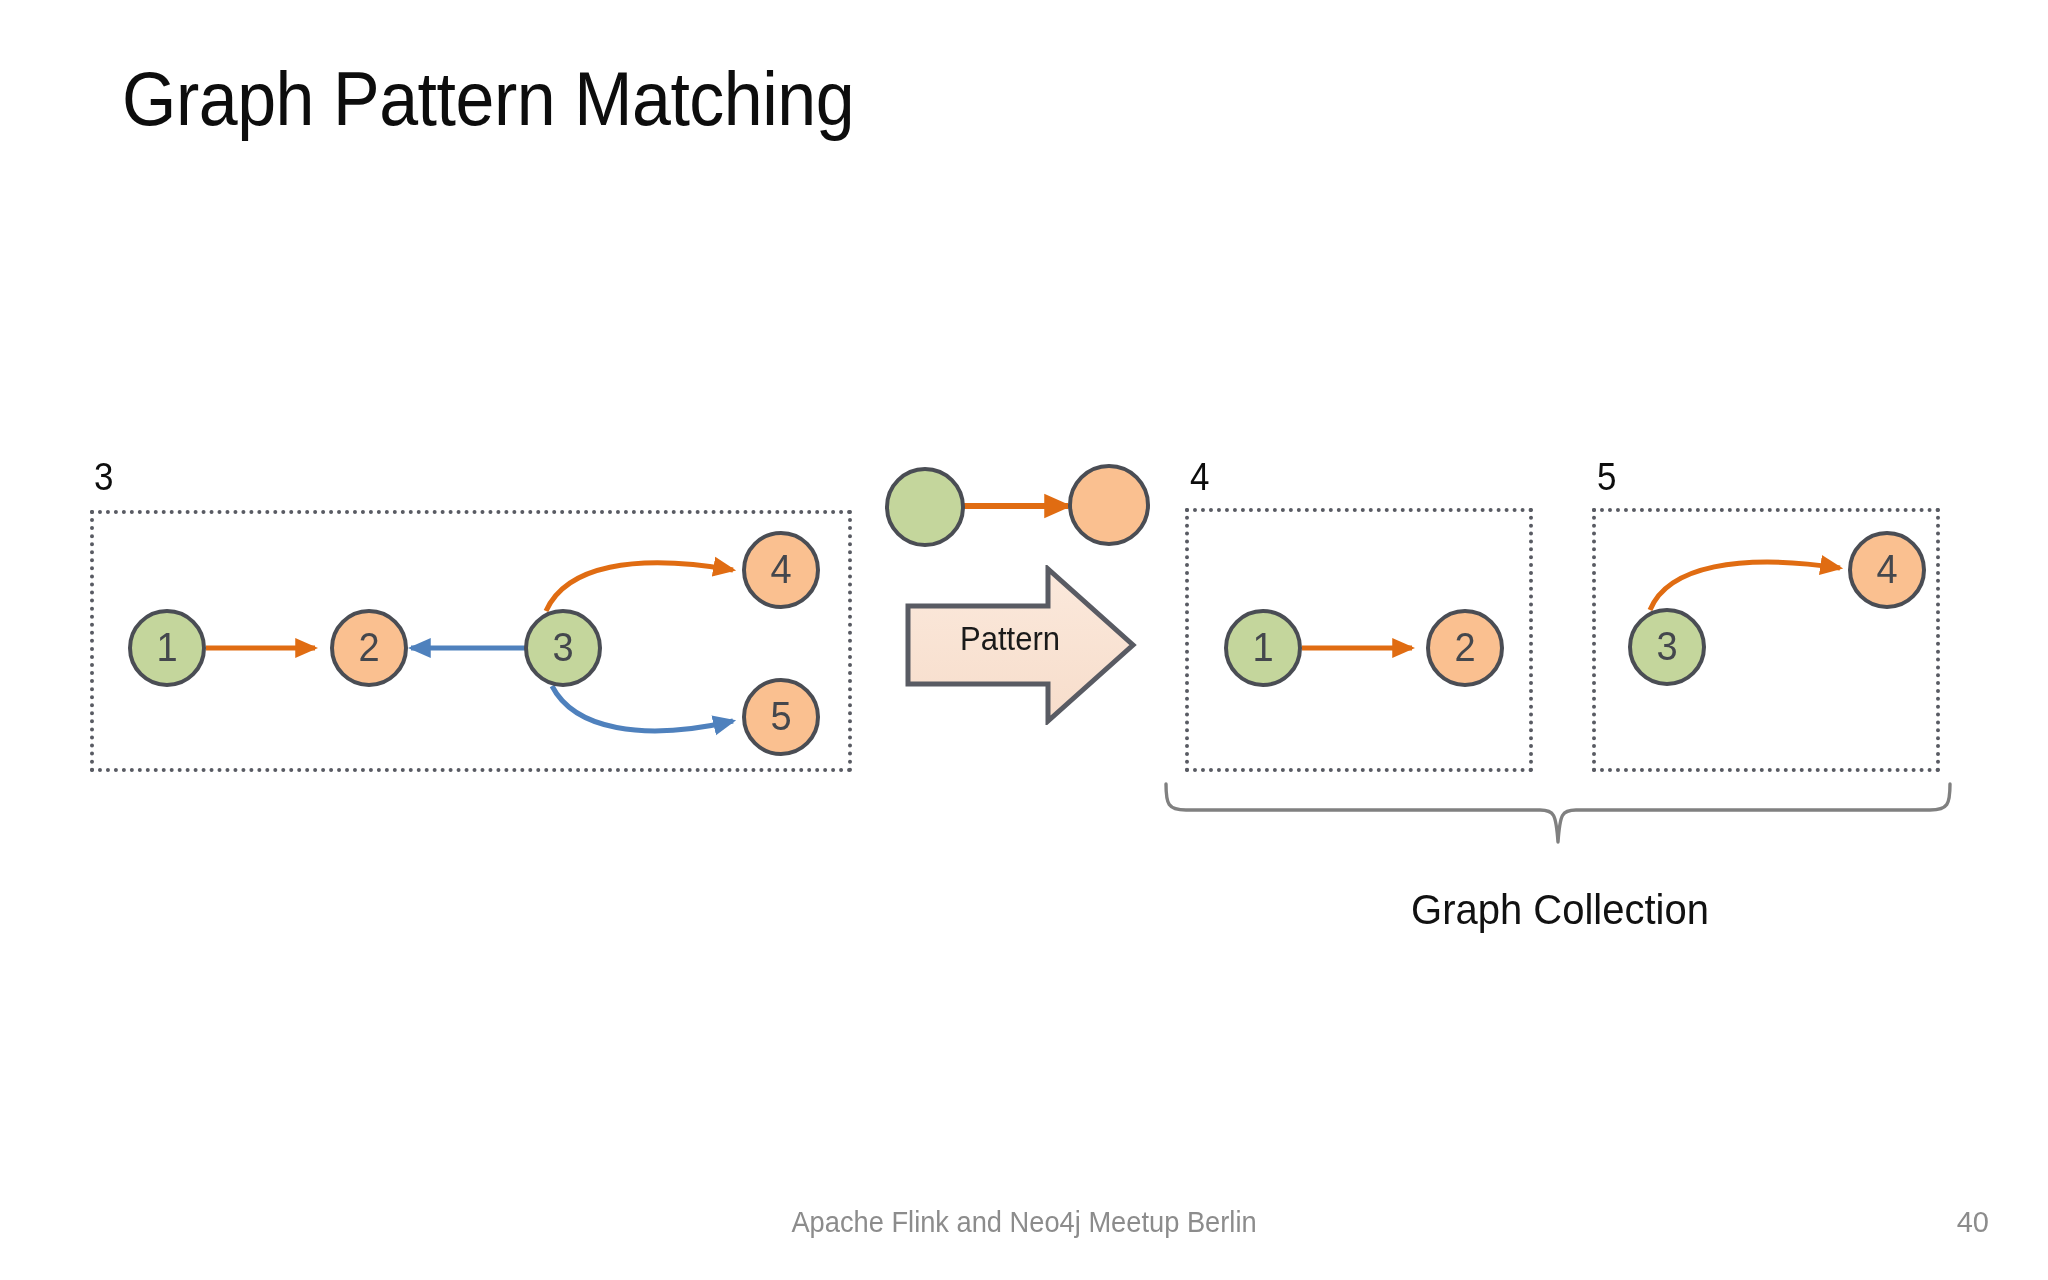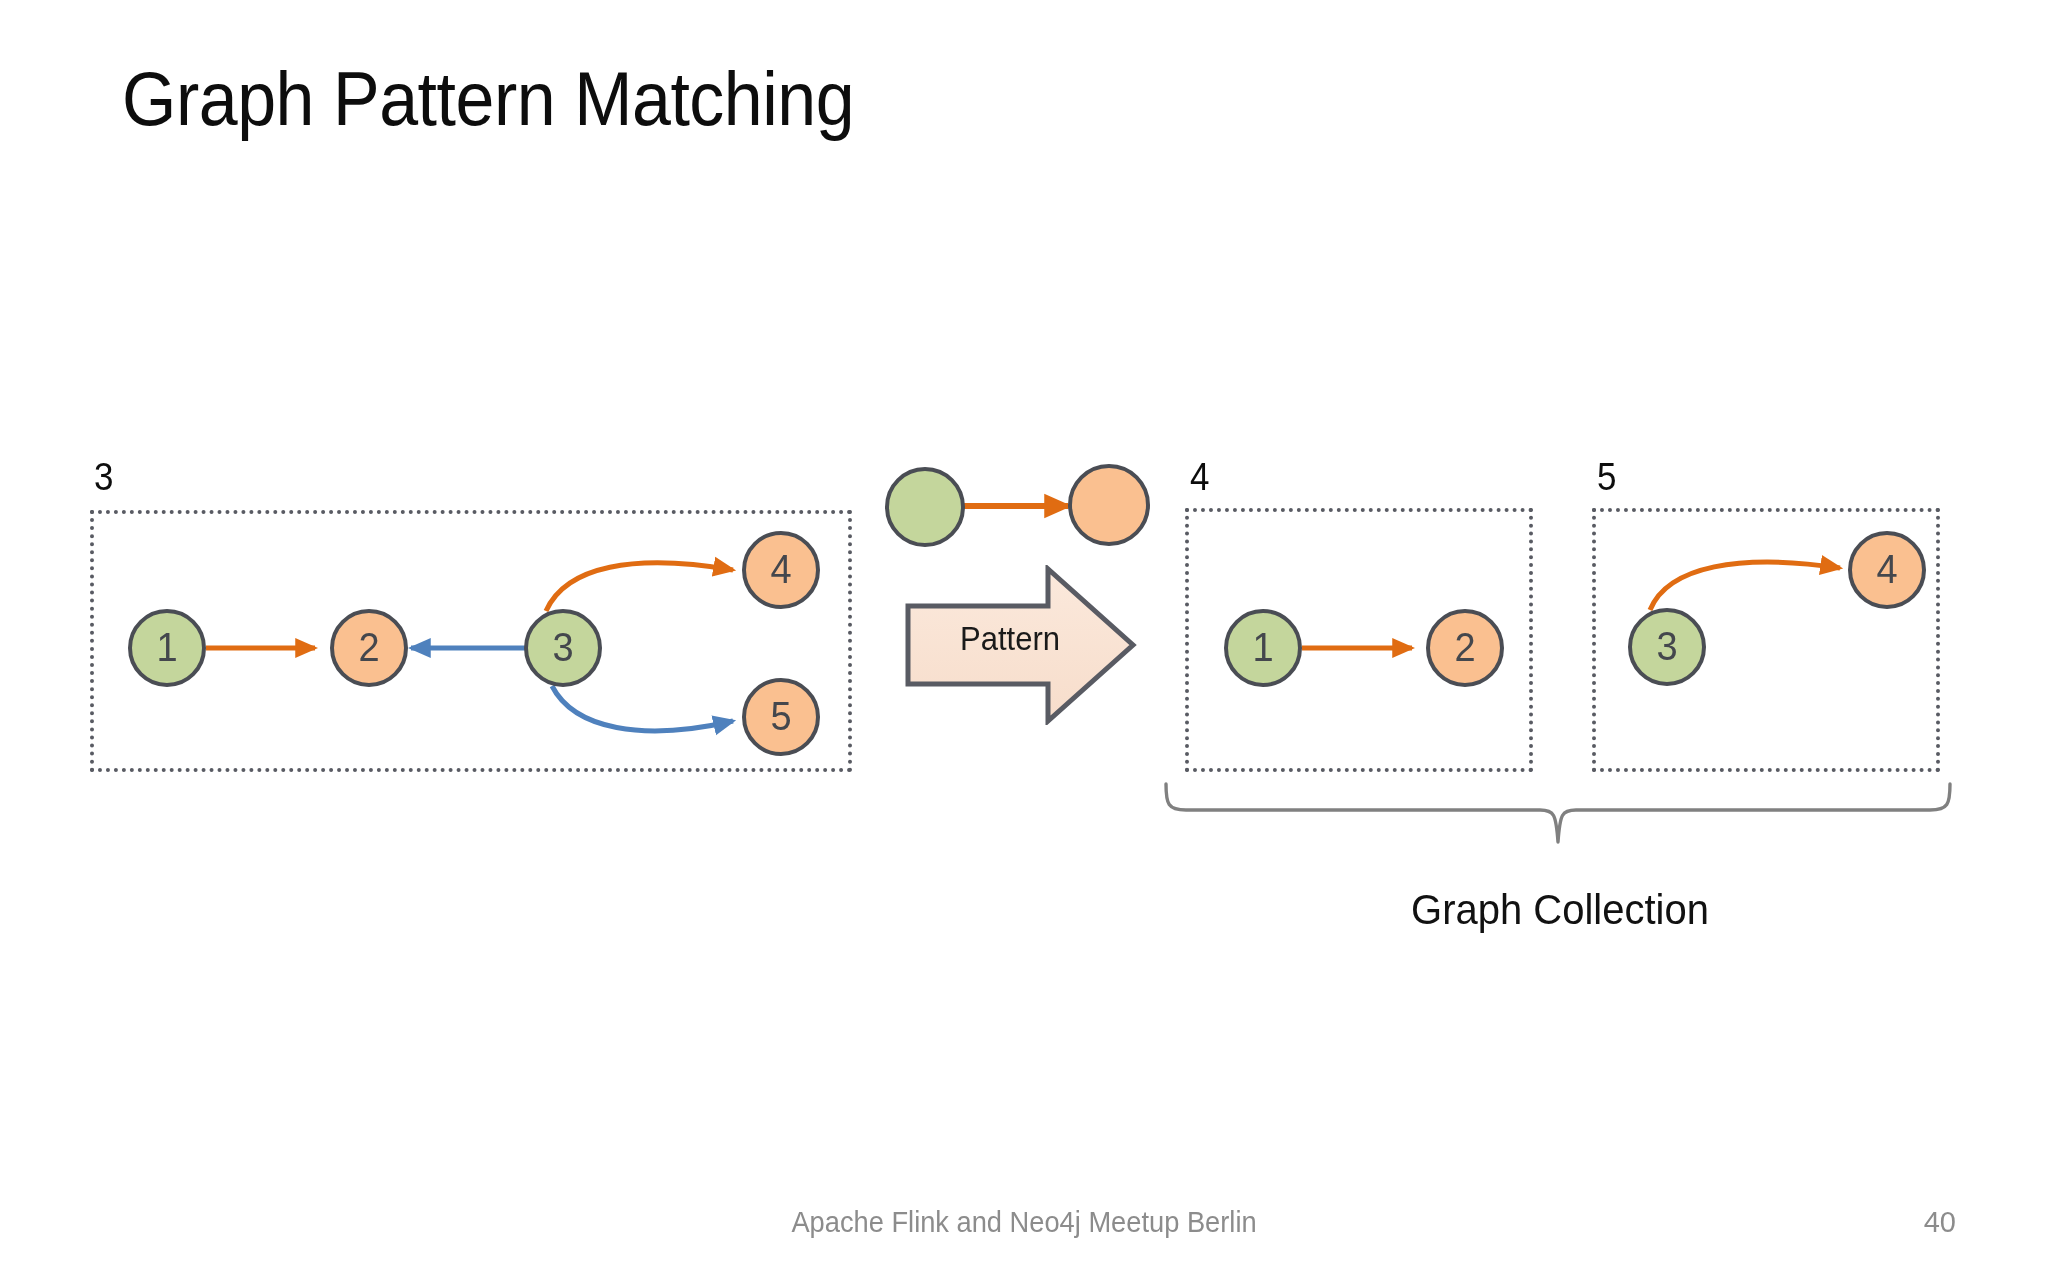--- a/index.html
+++ b/index.html
@@ -145,21 +145,21 @@
     top: 1208px;
     width: 2048px;
     text-align: center;
     font-size: 29px;
     color: #8c8c8c;
     line-height: 1;
     transform: scaleX(0.94);
   }
   .page-number {
     position: absolute;
-    right: 92px;
+    right: 59px;
     top: 1208px;
     font-size: 29px;
     color: #8c8c8c;
     line-height: 1;
     margin-left: 48px;
   }
 </style>
 </head>
 <body>
 

